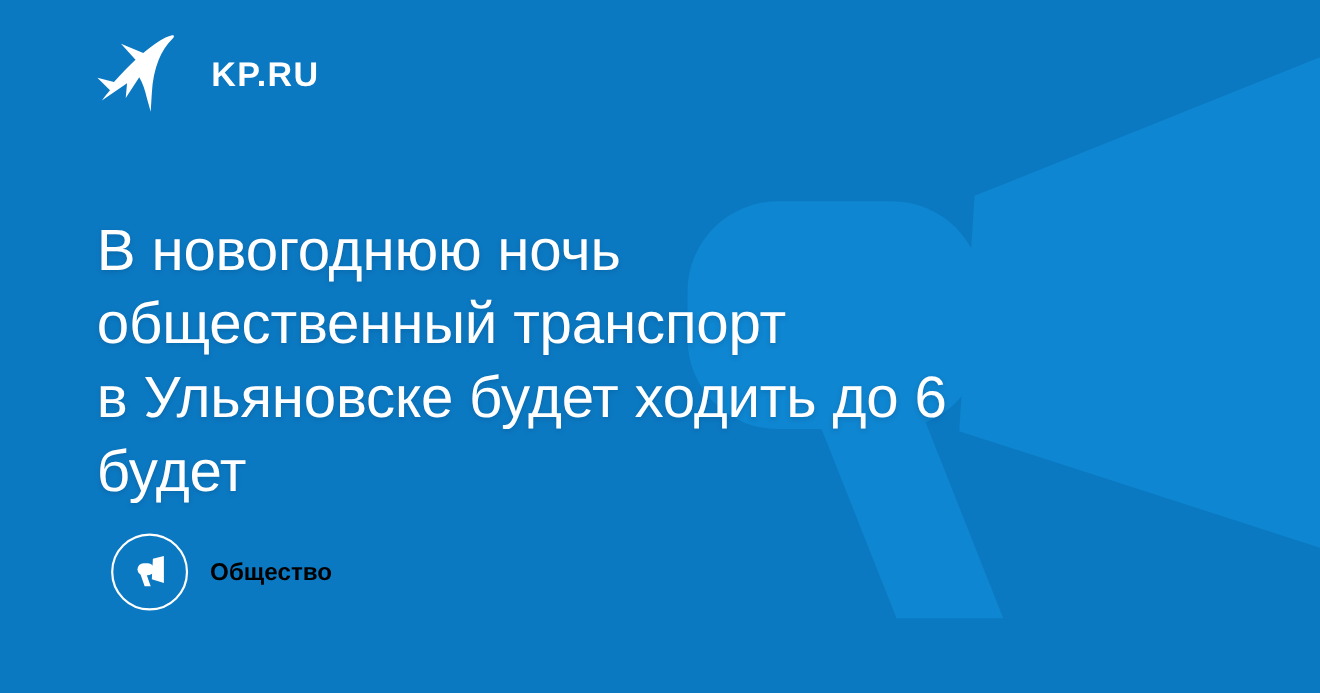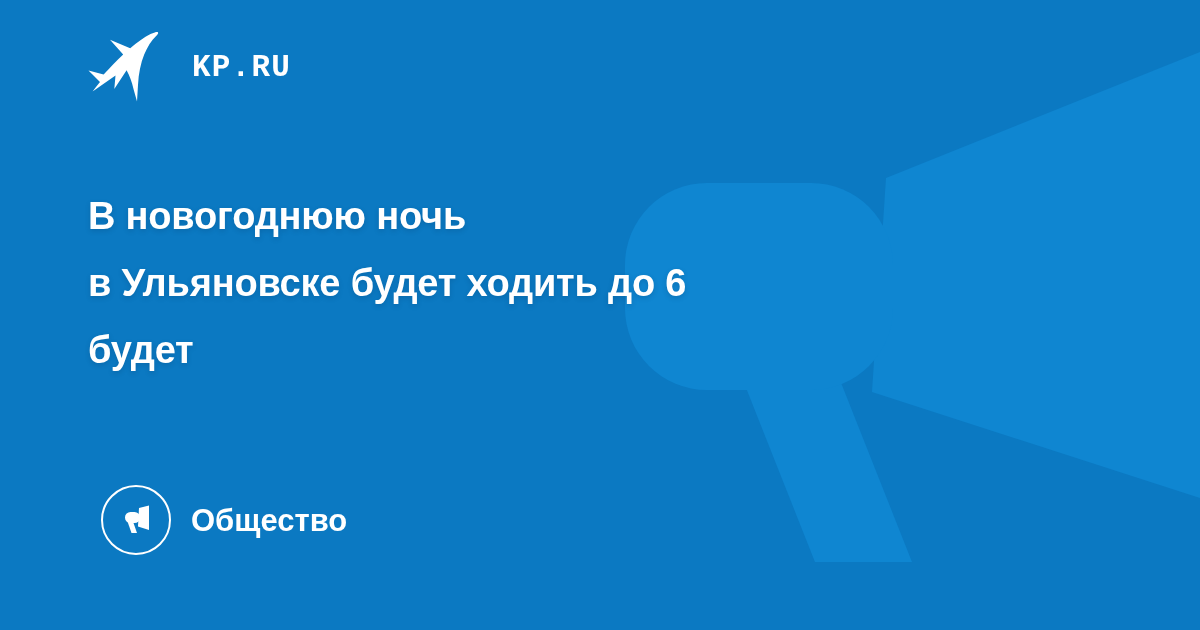--- a/index.html
+++ b/index.html
@@ -34,21 +34,20 @@
 
   
   .header {
     position: absolute;
     left: 88px;
     top: 30px;
     display: flex;
     align-items: center;
     gap: 26px;
     height: 74px;
-    font-family: Liberation Mono, monospace;
   }
   .logo-bird {
     width: 78px;
     height: 70px;
     display: block;
     flex: none;
   }
   .logo-text {
     color: #ffffff;
     font-size: 31px;
@@ -58,22 +57,22 @@
     white-space: nowrap;
   }
 
   
   .headline {
     position: absolute;
     left: 88px;
     top: 158px;
     width: 960px;
     color: #ffffff;
-    font-size: 38px;
-    font-weight: 700;
+    font-size: 53px;
+    font-weight: 400;
     line-height: 67px;
     letter-spacing: -0.2px;
     text-shadow: 0 2px 5px rgba(0, 50, 90, 0.22);
   }
   .headline-line {
     display: block;
     white-space: nowrap;
   }
 
   
@@ -96,22 +95,22 @@
     align-items: center;
     justify-content: center;
     flex: none;
   }
   .badge-icon {
     width: 34px;
     height: 34px;
     display: block;
   }
   .badge-label {
-    color: #ffffff;
-    font-size: 31px;
+    color: #000000;
+    font-size: 22px;
     font-weight: 700;
     line-height: 1;
     white-space: nowrap;
   }
 </style>
 </head>
 <body>
 
 <div class="card">
 
@@ -136,20 +135,21 @@
                L49.0 69.5 L50.0 53.0
                C50.6 41.6 52.7 31.3 56.2 22.6
                C59.3 14.9 63.3 8.3 68.6 3.4
                C71.4 0.8 70.1 -1.1 66.8 0.4 Z"></path>
     </svg>
     <span class="logo-text">KP.RU</span>
   </div>
 
   <h1 class="headline">
     <span class="headline-line">В новогоднюю ночь</span>
+    <span class="headline-line">общественный транспорт</span>
     <span class="headline-line">в Ульяновске будет ходить до 6</span>
     <span class="headline-line">будет</span>
   </h1>
 
   <div class="badge">
     <span class="badge-circle">
       <svg class="badge-icon" viewBox="0 0 34 34" aria-hidden="true">
 
         <polygon points="20,5 30,2.5 30,27 19,23.5" fill="#ffffff"></polygon>
 

